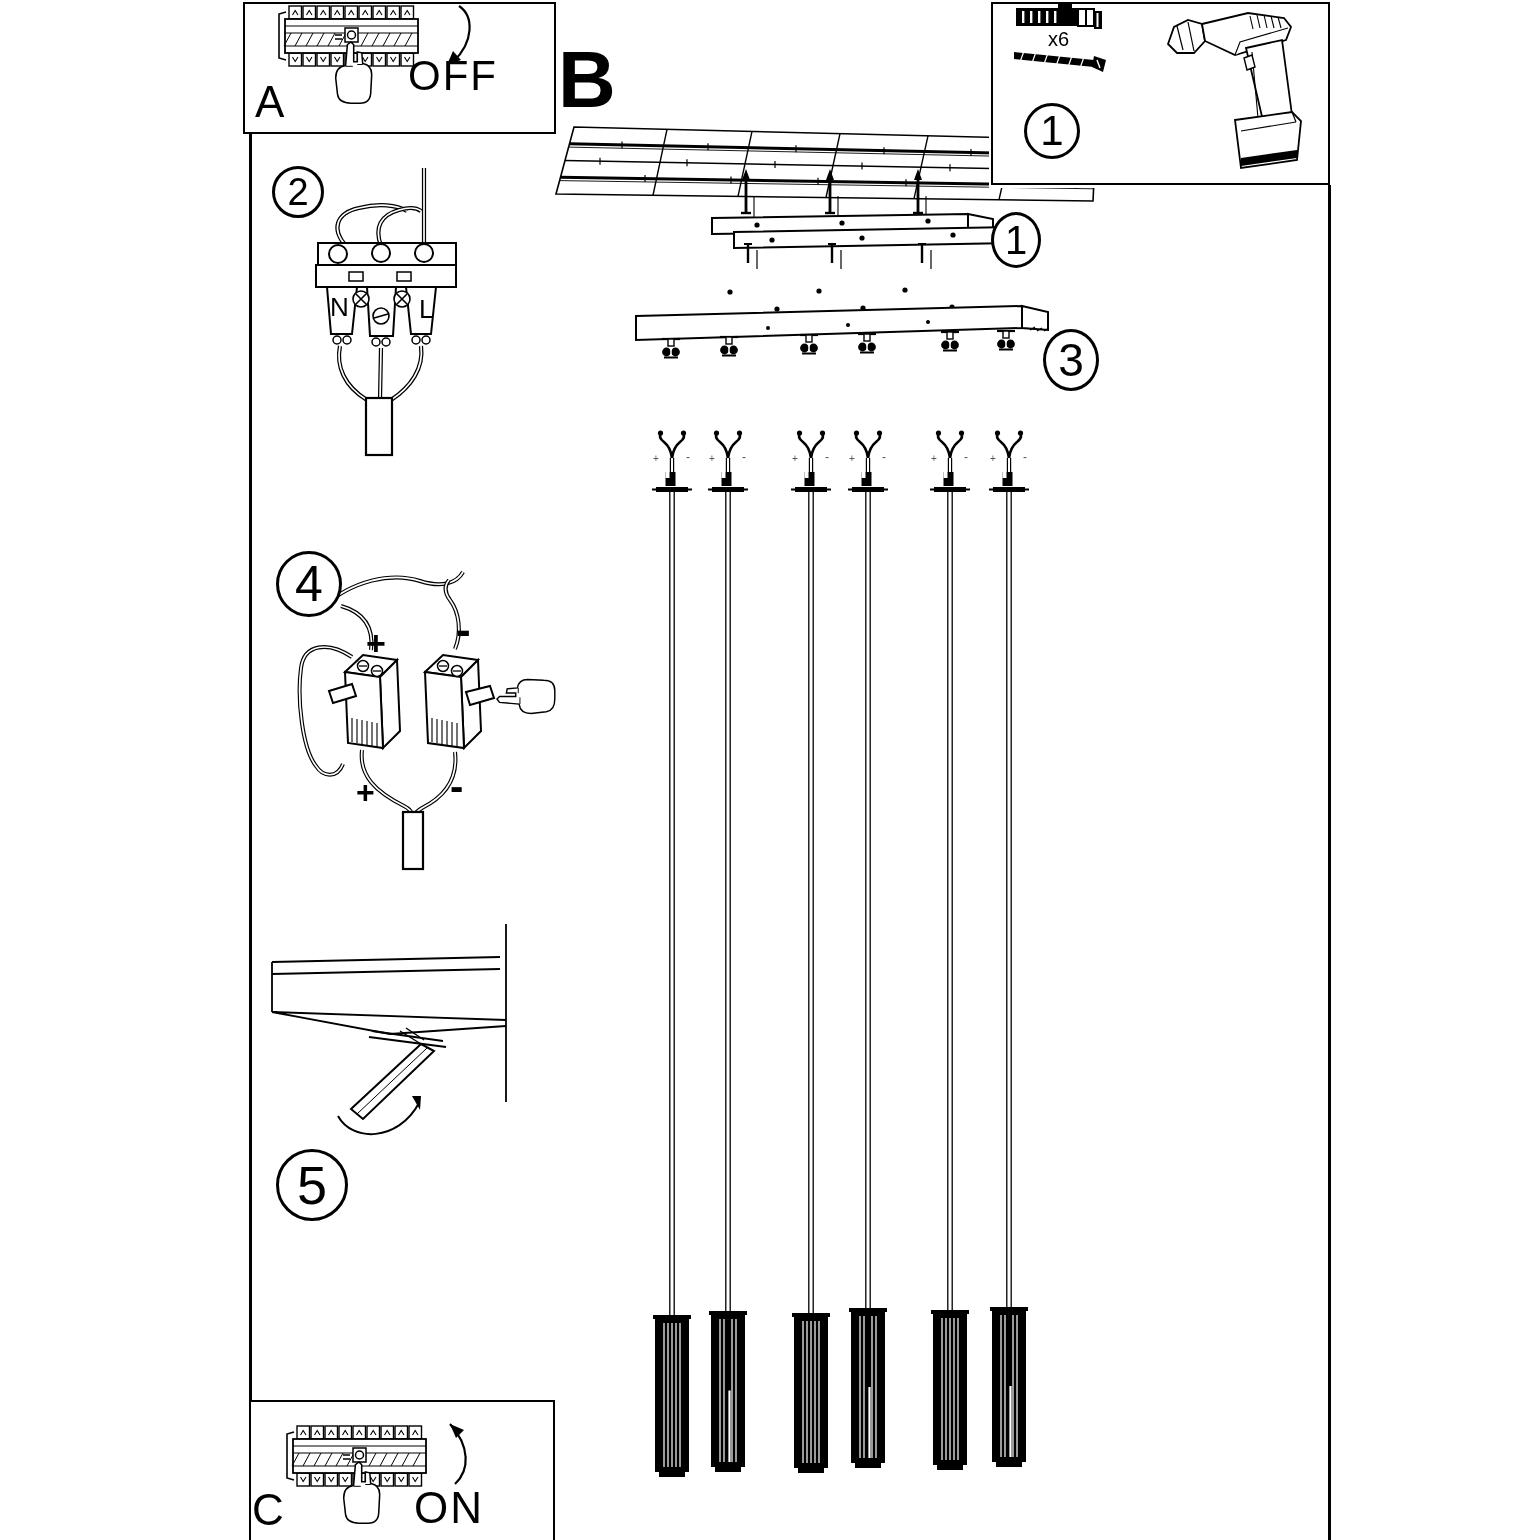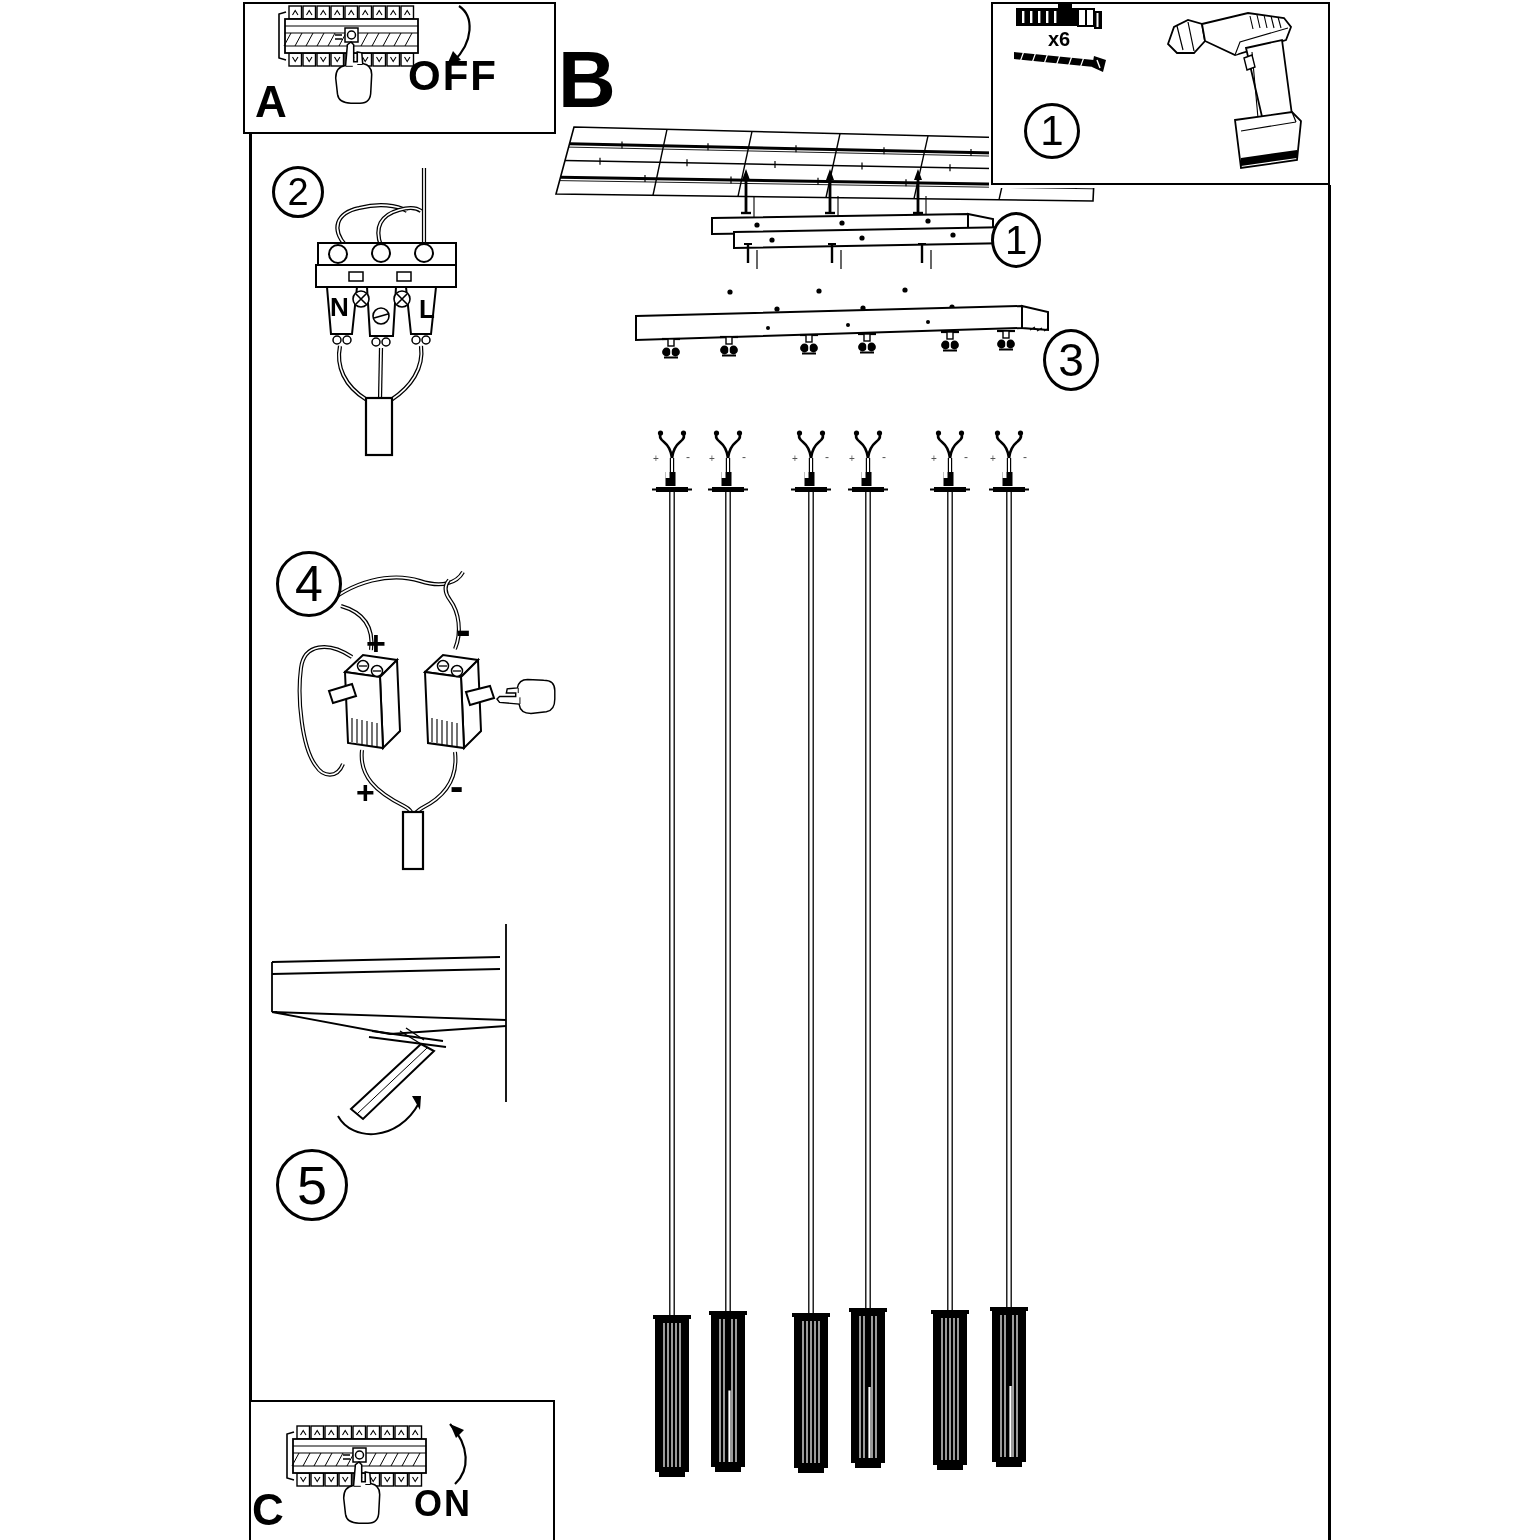--- a/index.html
+++ b/index.html
@@ -2,21 +2,21 @@
 <html><head>
 <meta charset="utf-8">
 <style>
   * { box-sizing: border-box; margin: 0; padding: 0; }
   html,body { width:1540px; height:1540px; background:#fff; overflow:hidden;
               font-family:"Liberation Sans", sans-serif; color:#000; }
   #page { position:relative; width:1540px; height:1540px; background:#fff; }
   svg.art { position:absolute; left:0; top:0; width:1540px; height:1540px; }
   .frame { position:absolute; border:2.5px solid #000; background:transparent; }
   .vline { position:absolute; width:2.5px; background:#000; }
-  .lbl { position:absolute; line-height:1; white-space:nowrap;font-weight:bold; }
+  .lbl { position:absolute; line-height:1; white-space:nowrap; }
   .circle-step { position:absolute; border:3px solid #000; border-radius:50%;
                  display:flex; align-items:center; justify-content:center;
                  background:#fff; }
 </style>
 </head>
 <body>
 
 <div id="page">
 
   <svg class="art" viewBox="0 0 1540 1540">
@@ -508,21 +508,21 @@
   <div class="frame" style="left:243px; top:2px; width:313px; height:132px;"></div>
   <div class="vline" style="left:249px; top:134px; height:1266px;"></div>
   <div class="frame" style="left:249px; top:1400px; width:306px; height:140px; border-bottom:none;"></div>
   <div class="frame" style="left:991px; top:2px; width:339px; height:183px;"></div>
   <div class="vline" style="left:1328px; top:185px; height:1355px;"></div>
 
   <div class="lbl" style="left:255px; top:80px; font-size:44px;">A</div>
   <div class="lbl" style="left:408px; top:55px; font-size:42px; letter-spacing:2px;">OFF</div>
   <div class="lbl" style="left:558px; top:40px; font-size:80px; font-weight:600;">B</div>
   <div class="lbl" style="left:252px; top:1488px; font-size:44px;">C</div>
-  <div class="lbl" style="left:414px; top:1486px; font-size:36px; letter-spacing:2px;">ON</div>
+  <div class="lbl" style="left:414px; top:1486px; font-size:44px; letter-spacing:2px;">ON</div>
   <div class="lbl" style="left:1048px; top:29px; font-size:20px;">x6</div>
   <div class="lbl" style="left:330px; top:294px; font-size:26px;">N</div>
   <div class="lbl" style="left:419px; top:296px; font-size:26px;">L</div>
   <div class="lbl" style="left:366px; top:626px; font-size:34px; font-weight:bold;">+</div>
   <div class="lbl" style="left:456px; top:608px; font-size:44px; font-weight:bold;">-</div>
   <div class="lbl" style="left:356px; top:776px; font-size:32px; font-weight:bold;">+</div>
   <div class="lbl" style="left:450px; top:766px; font-size:40px; font-weight:bold;">-</div>
 
   <div class="circle-step" style="left:272px; top:166px; width:52px; height:52px; font-size:38px;">
       <span>2</span>

